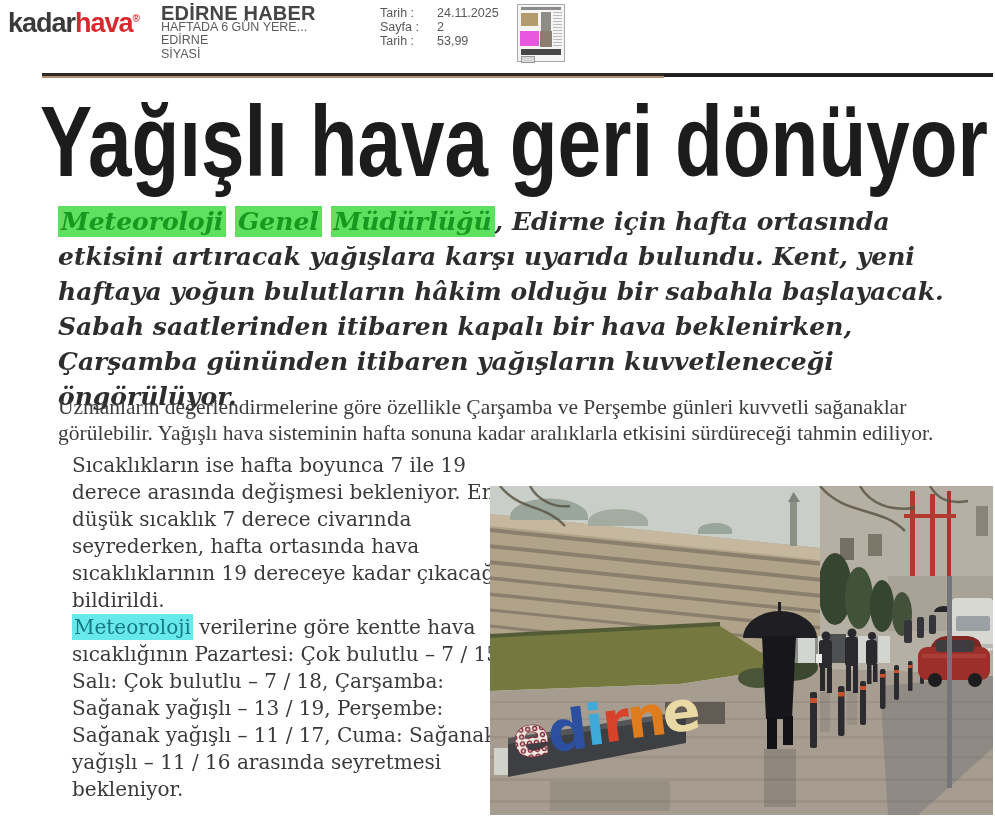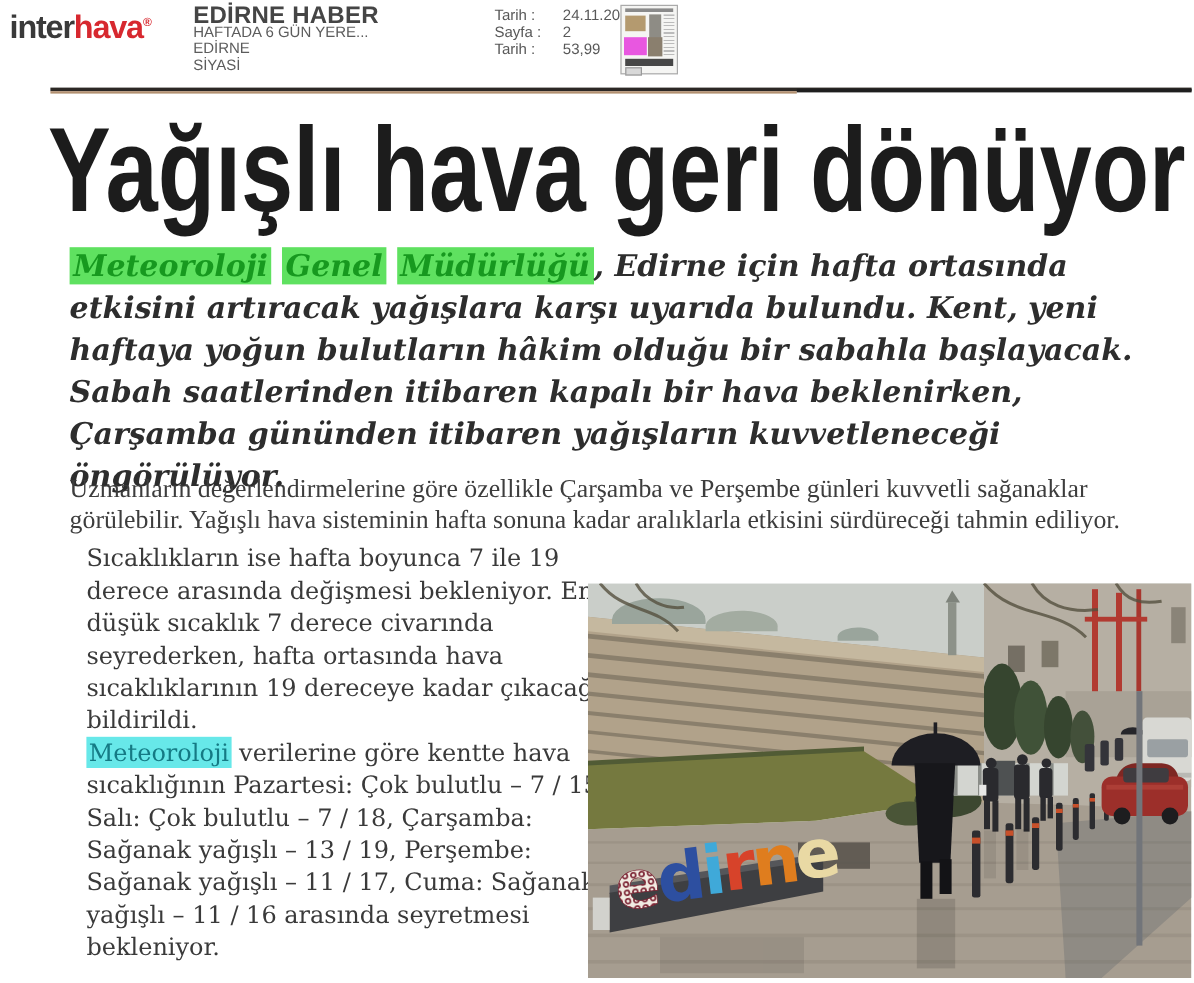--- a/index.html
+++ b/index.html
@@ -8,21 +8,21 @@
 
   
   .logo{position:absolute;left:8px;top:8px;font-size:27px;font-weight:bold;
         letter-spacing:-1px;color:#3a3a3a;}
   .logo .red{color:var(--logo-red);}
   .logo sup{font-size:10px;color:var(--logo-red);font-weight:bold;}
   .pub{position:absolute;left:161px;top:7px;line-height:13.5px;color:#5c5c5c;font-size:12.5px;}
   .pub .name{font-size:20px;font-weight:bold;color:#454545;letter-spacing:.2px;}
   .meta{position:absolute;left:380px;top:6px;font-size:12.5px;color:#585858;line-height:14px;}
   .meta .row{display:flex;}
-  .meta .lab{width:57px;margin-left:32px;}
+  .meta .lab{width:57px;}
   .thumb{position:absolute;left:517px;top:4px;width:48px;height:58px;background:#f5f5f3;
          border:1px solid #aaa;box-sizing:border-box;}
   .thumb div{position:absolute;}
   .t-head{left:3px;top:2px;width:40px;height:3px;background:#8a8a8a;}
   .t-p1{left:3px;top:8px;width:17px;height:13px;background:#b49a6f;}
   .t-p2{left:23px;top:7px;width:10px;height:26px;background:#8e8c85;}
   .t-txt{left:35px;top:7px;width:9px;height:36px;
          background:repeating-linear-gradient(#bbb 0 1px,#f5f5f3 1px 3px);}
   .t-p3{left:22px;top:26px;width:12px;height:16px;background:#8a7f6e;}
   .t-hl{left:2px;top:26px;width:19px;height:15px;background:var(--thumb-highlight);}
@@ -57,21 +57,21 @@
               color:#222;font-family:"DejaVu Serif",serif;}
 
   
   .photo{position:absolute;left:490px;top:486px;width:503px;height:329px;overflow:hidden;}
 </style>
 </head>
 <body>
 
 <div class="page">
 
-  <div class="logo"><span>inter</span><span class="red">hava</span><sup>®</sup></div>
+  <div class="logo"><span>kadar</span><span class="red">hava</span><sup>®</sup></div>
 
   <div class="pub">
     <div class="name">EDİRNE HABER</div>
     <div>HAFTADA 6 GÜN YERE...</div>
     <div>EDİRNE</div>
     <div>SİYASİ</div>
   </div>
 
   <div class="meta">
     <div class="row">

